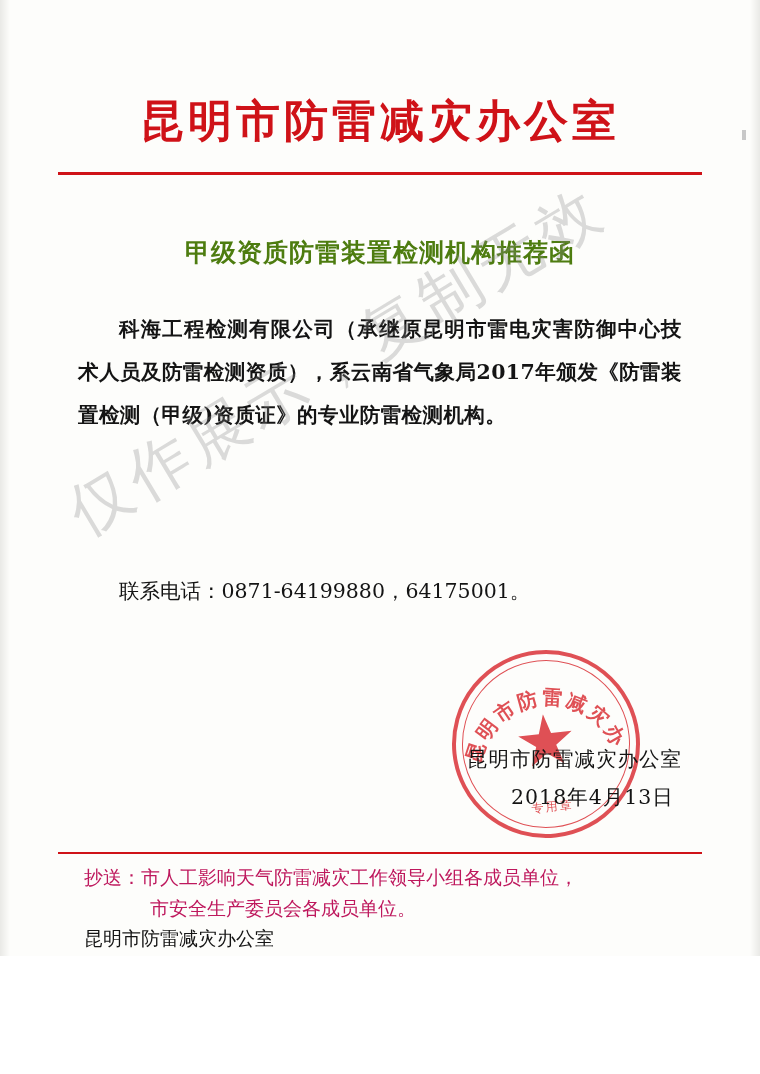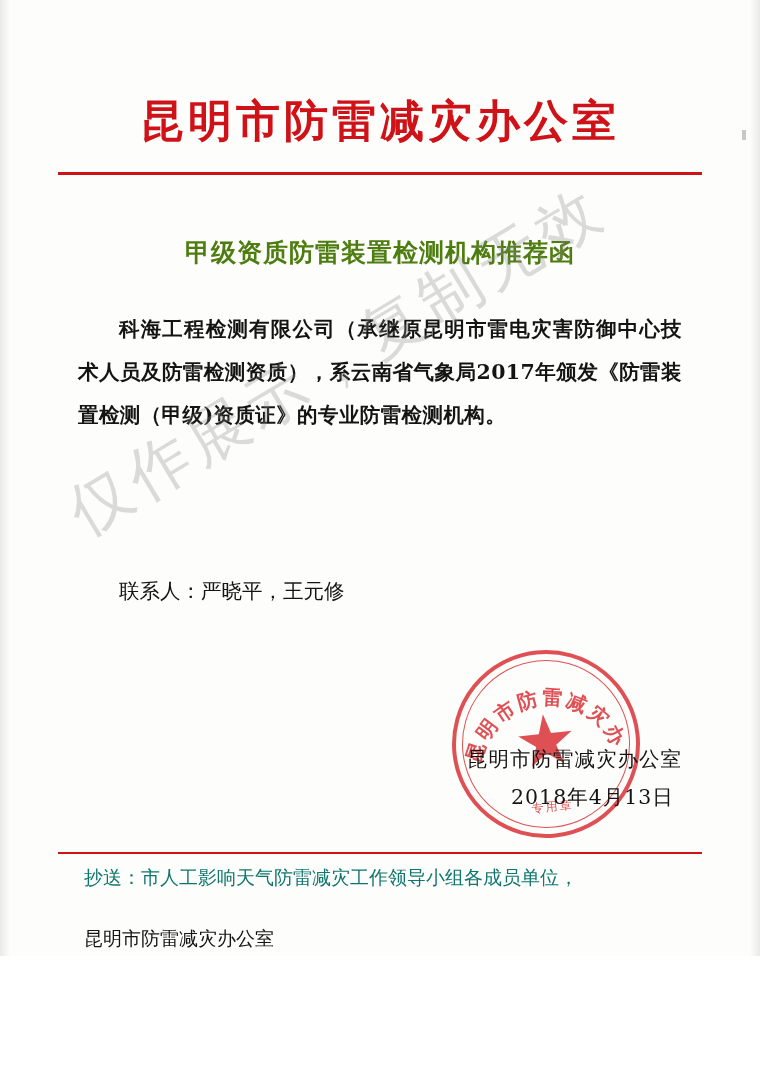--- a/index.html
+++ b/index.html
@@ -190,21 +190,21 @@
     height: 2px;
     background: #cf1218;
   }
   .footer-cc {
     position: absolute;
     left: 84px;
     top: 862px;
     width: 600px;
     font-size: 19px;
     line-height: 31px;
-    color: #0f766e;
+    color: #be185d;
   }
   .footer-cc .cc-line2 { padding-left: 66px; }
   .footer-bottom {
     position: absolute;
     left: 84px;
     top: 926px;
     width: 596px;
     font-size: 19px;
     color: #141414;
     display: flex;
@@ -233,21 +233,21 @@
 
   <div class="red-rule"></div>
 
   <div class="doc-title">甲级资质防雷装置检测机构推荐函</div>
 
   <div class="body-text">
     <p>科海工程检测有限公司（承继原昆明市雷电灾害防御中心技术人员及防雷检测资质），系云南省气象局2017年颁发《防雷装置检测（甲级)资质证》的专业防雷检测机构。</p>
   </div>
 
   <div class="contact-block">
-    <div>联系人：严晓平，王元修</div>
+    <div>联系电话：0871-64199880，64175001。</div>
   </div>
 
   <div class="seal">
     <div class="seal-inner"></div>
     <svg class="seal-arc" viewBox="0 0 180 180">
       <defs>
         <path id="arcpath" d="M 22,104 A 70,70 0 0 1 158,104" fill="none"></path>
       </defs>
       <text>
         <textPath href="#arcpath" startOffset="50%" text-anchor="middle">昆明市防雷减灾办</textPath>
@@ -263,20 +263,21 @@
   </div>
 
   <div class="watermark">仅作展示，复制无效</div>
 
   <div class="footer-rule-top"></div>
 
   <div class="footer-cc">
     <div>
       <span>抄送：</span><span>市人工影响天气防雷减灾工作领导小组各成员单位，</span>
     </div>
+    <div class="cc-line2">市安全生产委员会各成员单位。</div>
   </div>
 
   <div class="footer-bottom">
     <span>昆明市防雷减灾办公室</span>
   </div>
 
   <div class="footer-rule-bottom"></div>
 
 </div>
 

